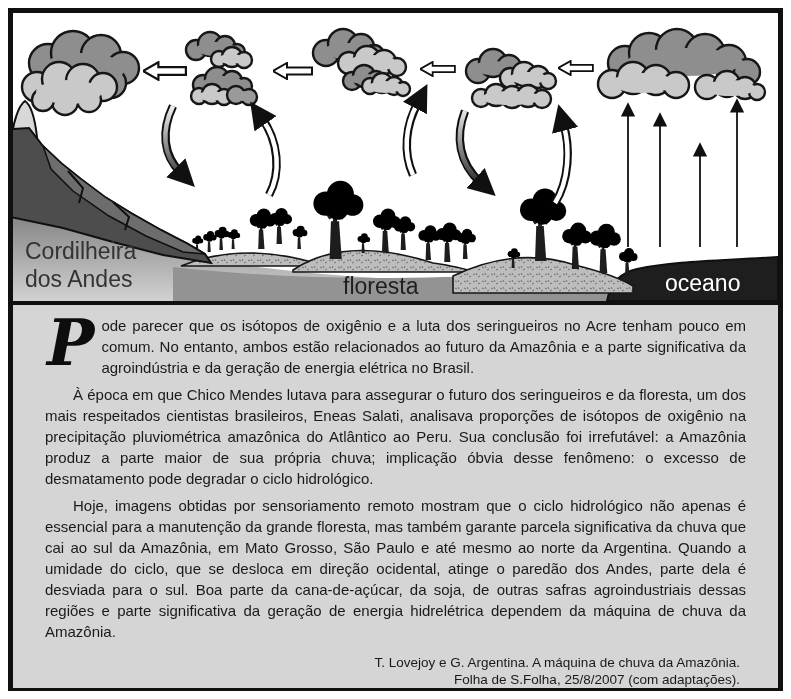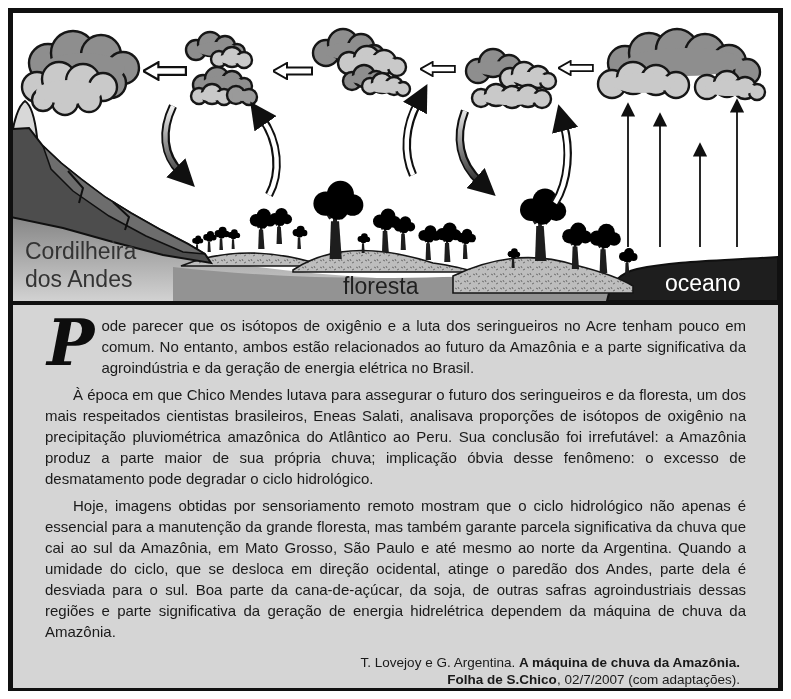--- a/index.html
+++ b/index.html
@@ -28,21 +28,21 @@
     flex:1; background:#d5d5d5; padding:10px 32px 0 32px; box-sizing:border-box;
     text-align:justify; font-size:15px; line-height:21px;
   }
   .textpanel p{ margin:0 0 6px 0; }
   .indent{ text-indent:28px; }
   .dropcap{
     float:left; font-family:"DejaVu Serif", serif; font-style:italic; font-weight:700;
     font-size:63px; line-height:50px; margin:3px 7px 0 2px; color:#0d0d0d;
   }
   .citation{ text-align:right; font-size:13.5px; line-height:17px; margin-top:12px; padding-right:6px; }
-  .citation b{ font-weight:700; }
+  .citation b{ font-weight:400; }
 </style>
 </head>
 <body>
 
 <div class="page">
   <div class="frame">
 
     <div class="diagram">
       <svg width="765" height="288" viewBox="0 0 765 288">
         <defs>
@@ -340,18 +340,18 @@
         </g>
       </svg>
     </div>
 
     <div class="textpanel">
       <p><span class="dropcap">P</span><span>ode parecer que os isótopos de oxigênio e a luta dos seringueiros no Acre tenham pouco em comum. No entanto, ambos estão relacionados ao futuro da Amazônia e a parte significativa da agroindústria e da geração de energia elétrica no Brasil.</span></p>
       <p class="indent">À época em que Chico Mendes lutava para assegurar o futuro dos seringueiros e da floresta, um dos mais respeitados cientistas brasileiros, Eneas Salati, analisava proporções de isótopos de oxigênio na precipitação pluviométrica amazônica do Atlântico ao Peru. Sua conclusão foi irrefutável: a Amazônia produz a parte maior de sua própria chuva; implicação óbvia desse fenômeno: o excesso de desmatamento pode degradar o ciclo hidrológico.</p>
       <p class="indent">Hoje, imagens obtidas por sensoriamento remoto mostram que o ciclo hidrológico não apenas é essencial para a manutenção da grande floresta, mas também garante parcela significativa da chuva que cai ao sul da Amazônia, em Mato Grosso, São Paulo e até mesmo ao norte da Argentina. Quando a umidade do ciclo, que se desloca em direção ocidental, atinge o paredão dos Andes, parte dela é desviada para o sul. Boa parte da cana-de-açúcar, da soja, de outras safras agroindustriais dessas regiões e parte significativa da geração de energia hidrelétrica dependem da máquina de chuva da Amazônia.</p>
       <div class="citation">
         <span>T. Lovejoy e G. Argentina. </span><b>A máquina de chuva da Amazônia.</b><br>
-        <b>Folha de S.Chico</b><span>, 02/7/2007 (com adaptações).</span>
+        <b>Folha de S.Folha</b><span>, 25/8/2007 (com adaptações).</span>
       </div>
     </div>
 
   </div>
 </div>
 
 </body></html>

